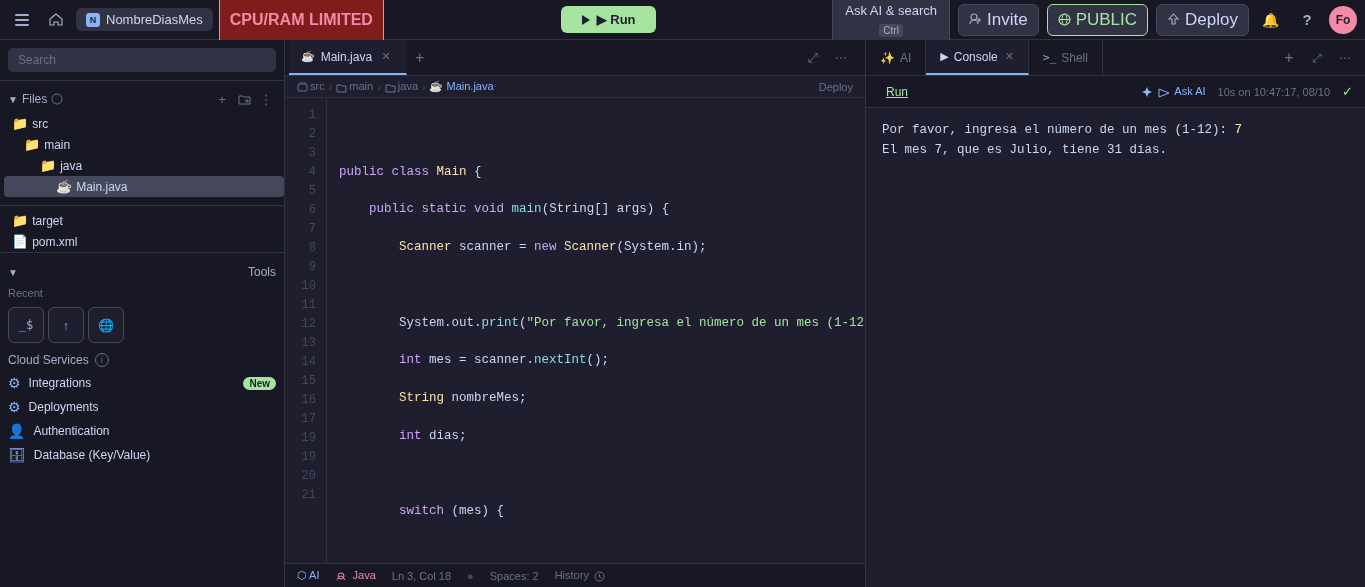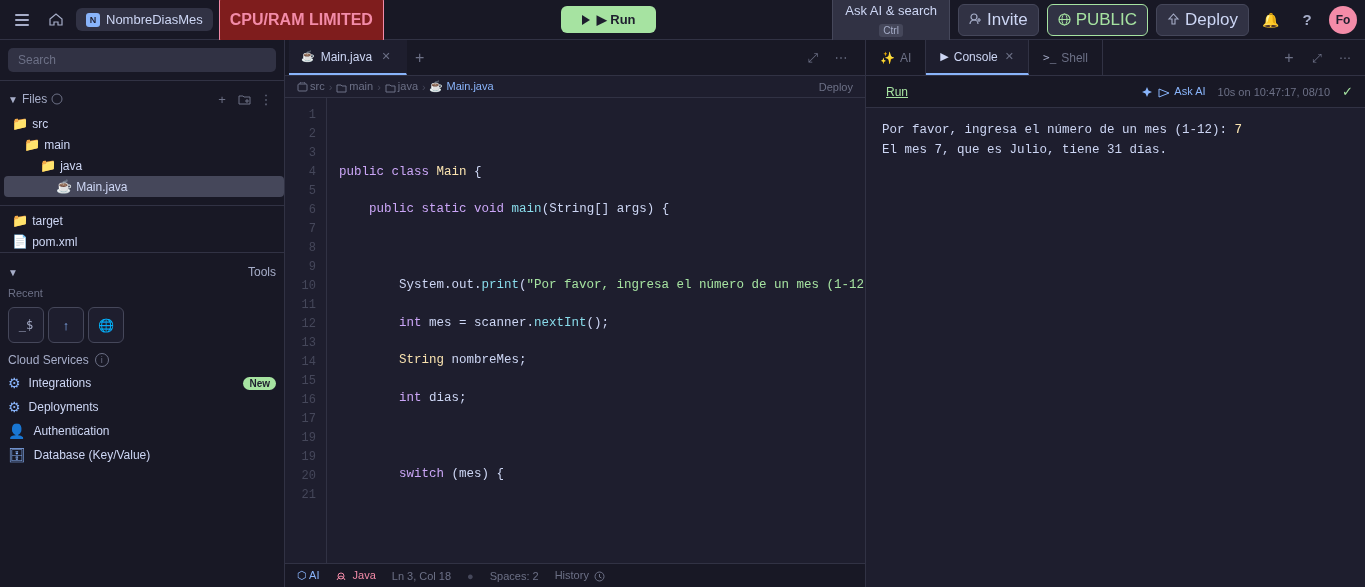--- a/index.html
+++ b/index.html
@@ -745,20 +745,21 @@
           <div>17</div>
           <div>19</div>
           <div>19</div>
           <div>20</div>
         <div>21</div>
       </div>
       <div class="code-content">
 <div class="code-line"></div>
 <div class="code-line"><span class="kw">public</span> <span class="kw">class</span> <span class="cls">Main</span> <span class="plain">{</span></div>
 <div class="code-line">    <span class="kw">public</span> <span class="kw">static</span> <span class="kw">void</span> <span class="fn">main</span><span class="plain">(String[] args) {</span></div>
+<div class="code-line">        <span class="cls">Scanner</span> <span class="plain">scanner = </span><span class="kw">new</span> <span class="cls">Scanner</span><span class="plain">(System.in);</span></div>
 <div class="code-line"></div>
 <div class="code-line">        <span class="plain">System.out.</span><span class="fn">print</span><span class="plain">(</span><span class="str">"Por favor, ingresa el número de un mes (1-12): "</span></div>
 <div class="code-line">        <span class="kw">int</span> <span class="plain">mes = scanner.</span><span class="fn">nextInt</span><span class="plain">();</span></div>
 <div class="code-line">        <span class="cls">String</span> <span class="plain">nombreMes;</span></div>
 <div class="code-line">        <span class="kw">int</span> <span class="plain">dias;</span></div>
 <div class="code-line"></div>
 <div class="code-line">        <span class="kw">switch</span> <span class="plain">(mes) {</span></div>
 
 
 

